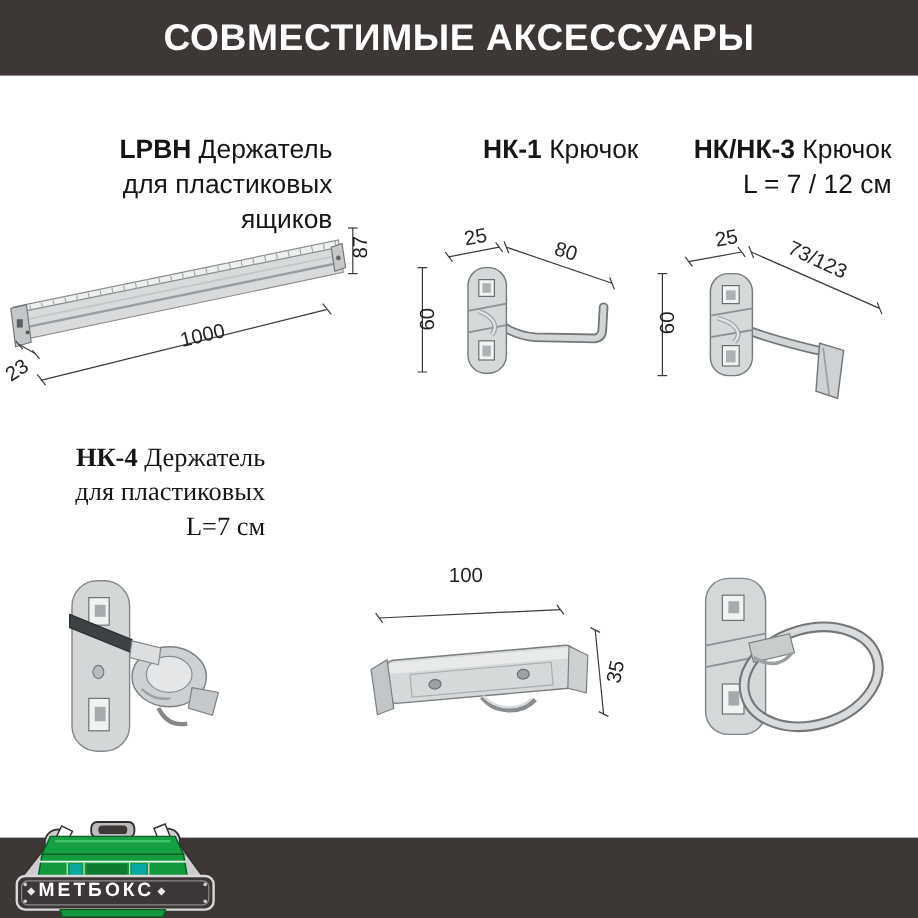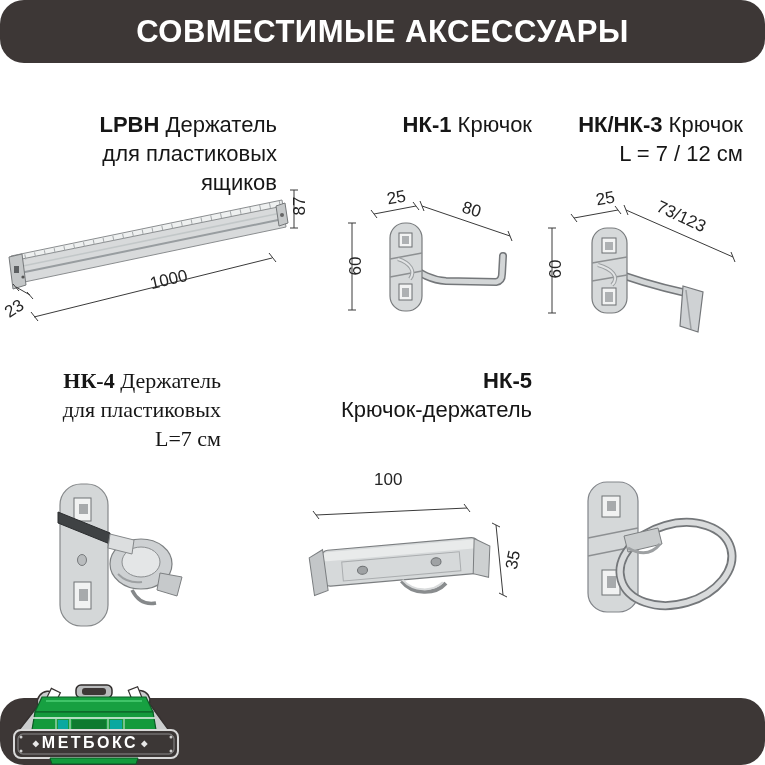--- a/index.html
+++ b/index.html
@@ -1,33 +1,33 @@
 <!DOCTYPE html>
 <html><head>
 <meta charset="utf-8">
 <style>
   html,body{margin:0;padding:0;background:#fff;}
   .page{position:relative;width:765px;height:765px;background:#ffffff;overflow:hidden;
         font-family:"Liberation Sans", sans-serif;}
   
-  .bar{position:absolute;left:0;width:765px;background:#3d3736;border-radius:24px;}
+  .bar{position:absolute;left:0;width:765px;background:#3d3736;}
   .top-bar{top:0;height:63px;display:flex;align-items:center;justify-content:center;}
   .bottom-bar{top:698px;height:67px;}
   .top-bar h1{margin:0;color:#ffffff;font-size:31px;font-weight:bold;letter-spacing:.5px;}
   
   .ptitle{position:absolute;text-align:right;color:#161616;font-size:22px;line-height:29px;}
   .ptitle .b{font-weight:bold;}
   
   .dim{position:absolute;font-size:17px;color:#242424;white-space:nowrap;}
   
   .draw{position:absolute;}
   svg{display:block;}
   
   .logo{position:absolute;left:6px;top:684px;width:180px;height:81px;}
-  .logo-text{position:absolute;left:20px;top:734px;width:140px;text-align:center;
+  .logo-text{position:absolute;left:20px;top:734px;width:140px;text-align:left;
              color:#ffffff;font-weight:bold;font-size:16px;letter-spacing:2.5px;
              white-space:nowrap;}
   .logo-text .dot{font-size:8px;letter-spacing:0;vertical-align:2px;color:#e8e8e8;padding:0 3px;}
 </style>
 </head>
 <body>
 
 <div class="page">
 
   <div class="bar top-bar">
@@ -47,24 +47,20 @@
     <span class="b">НК/НК-3</span>&nbsp;<span>Крючок</span><br>
     <span>L = 7 / 12 см</span>
   </div>
 
   <div class="ptitle" style="left:21px;top:366px;width:200px;font-family:Liberation Serif, serif;">
     <span class="b">НК-4</span>&nbsp;<span>Держатель</span><br>
     <span>для пластиковых</span><br>
     <span>L=7 см</span>
   </div>
 
-  <div class="ptitle" style="left:292px;top:366px;width:240px;">
-    <span class="b">НК-5</span><br>
-    <span>Крючок-держатель</span>
-  </div>
 
 
   <div class="draw" style="left:5px;top:185px;width:310px;height:145px;">
     <svg width="310" height="145" viewBox="0 0 310 145">
 
       <polygon points="6,71 277,15 278,22 7,78" fill="#eef0f0" stroke="#8a8d8f" stroke-width="1"></polygon>
       <polygon points="7,76 278,21 281,42 10,99" fill="#d8dadb" stroke="#8a8d8f" stroke-width="1"></polygon>
       <path d="M10,74 L276,18" stroke="#a4a8aa" stroke-width="5" stroke-dasharray="1 9" fill="none"></path>
       <path d="M13,82 L276,28" stroke="#c2c7c8" stroke-width="1.5" fill="none"></path>
       <path d="M15,88 L278,34" stroke="#989da0" stroke-width="2" fill="none"></path>

